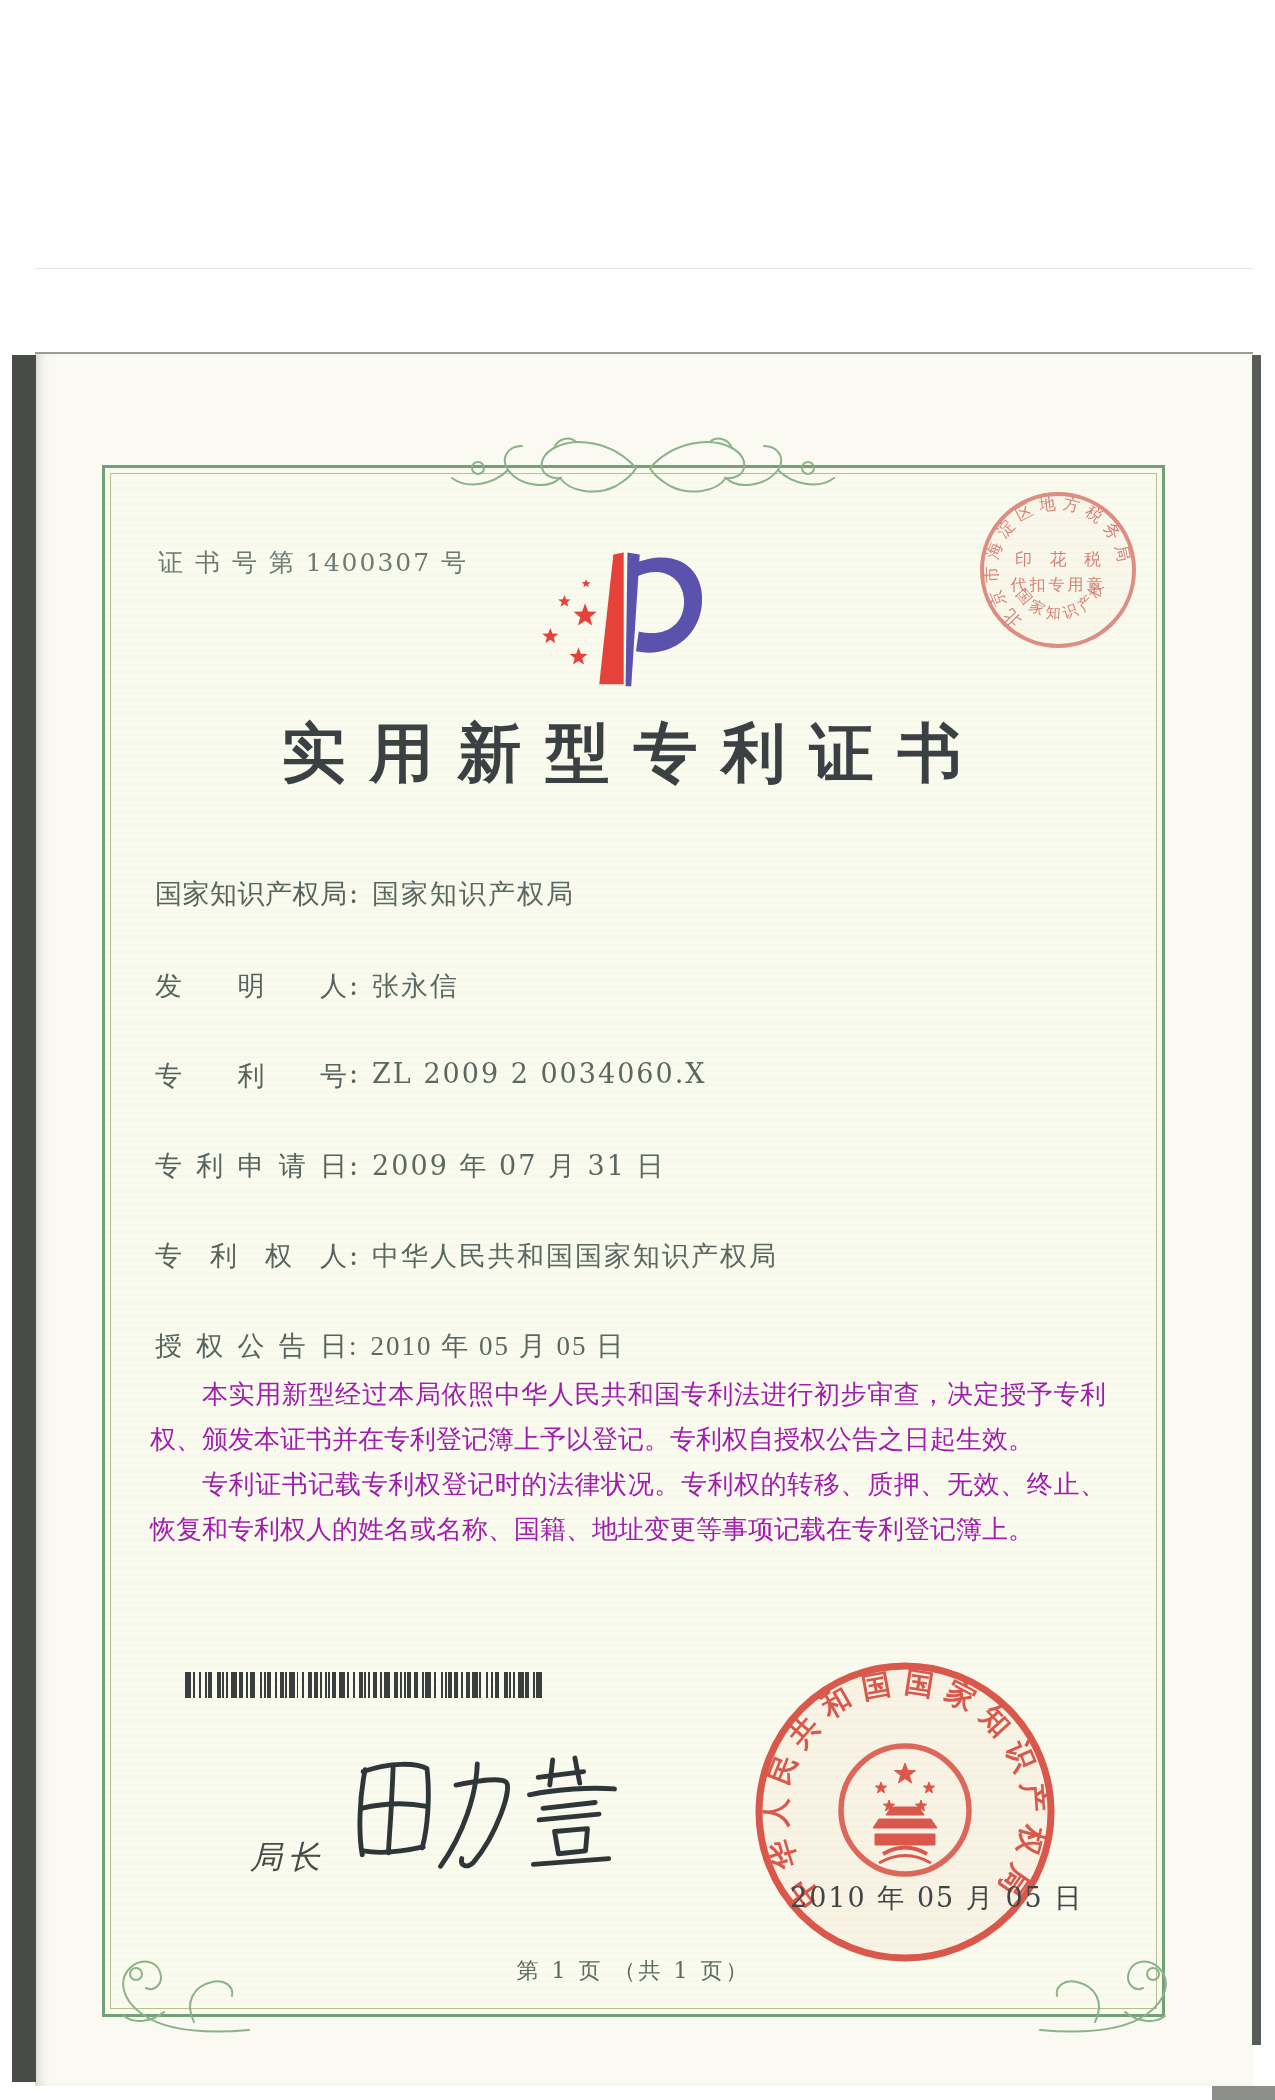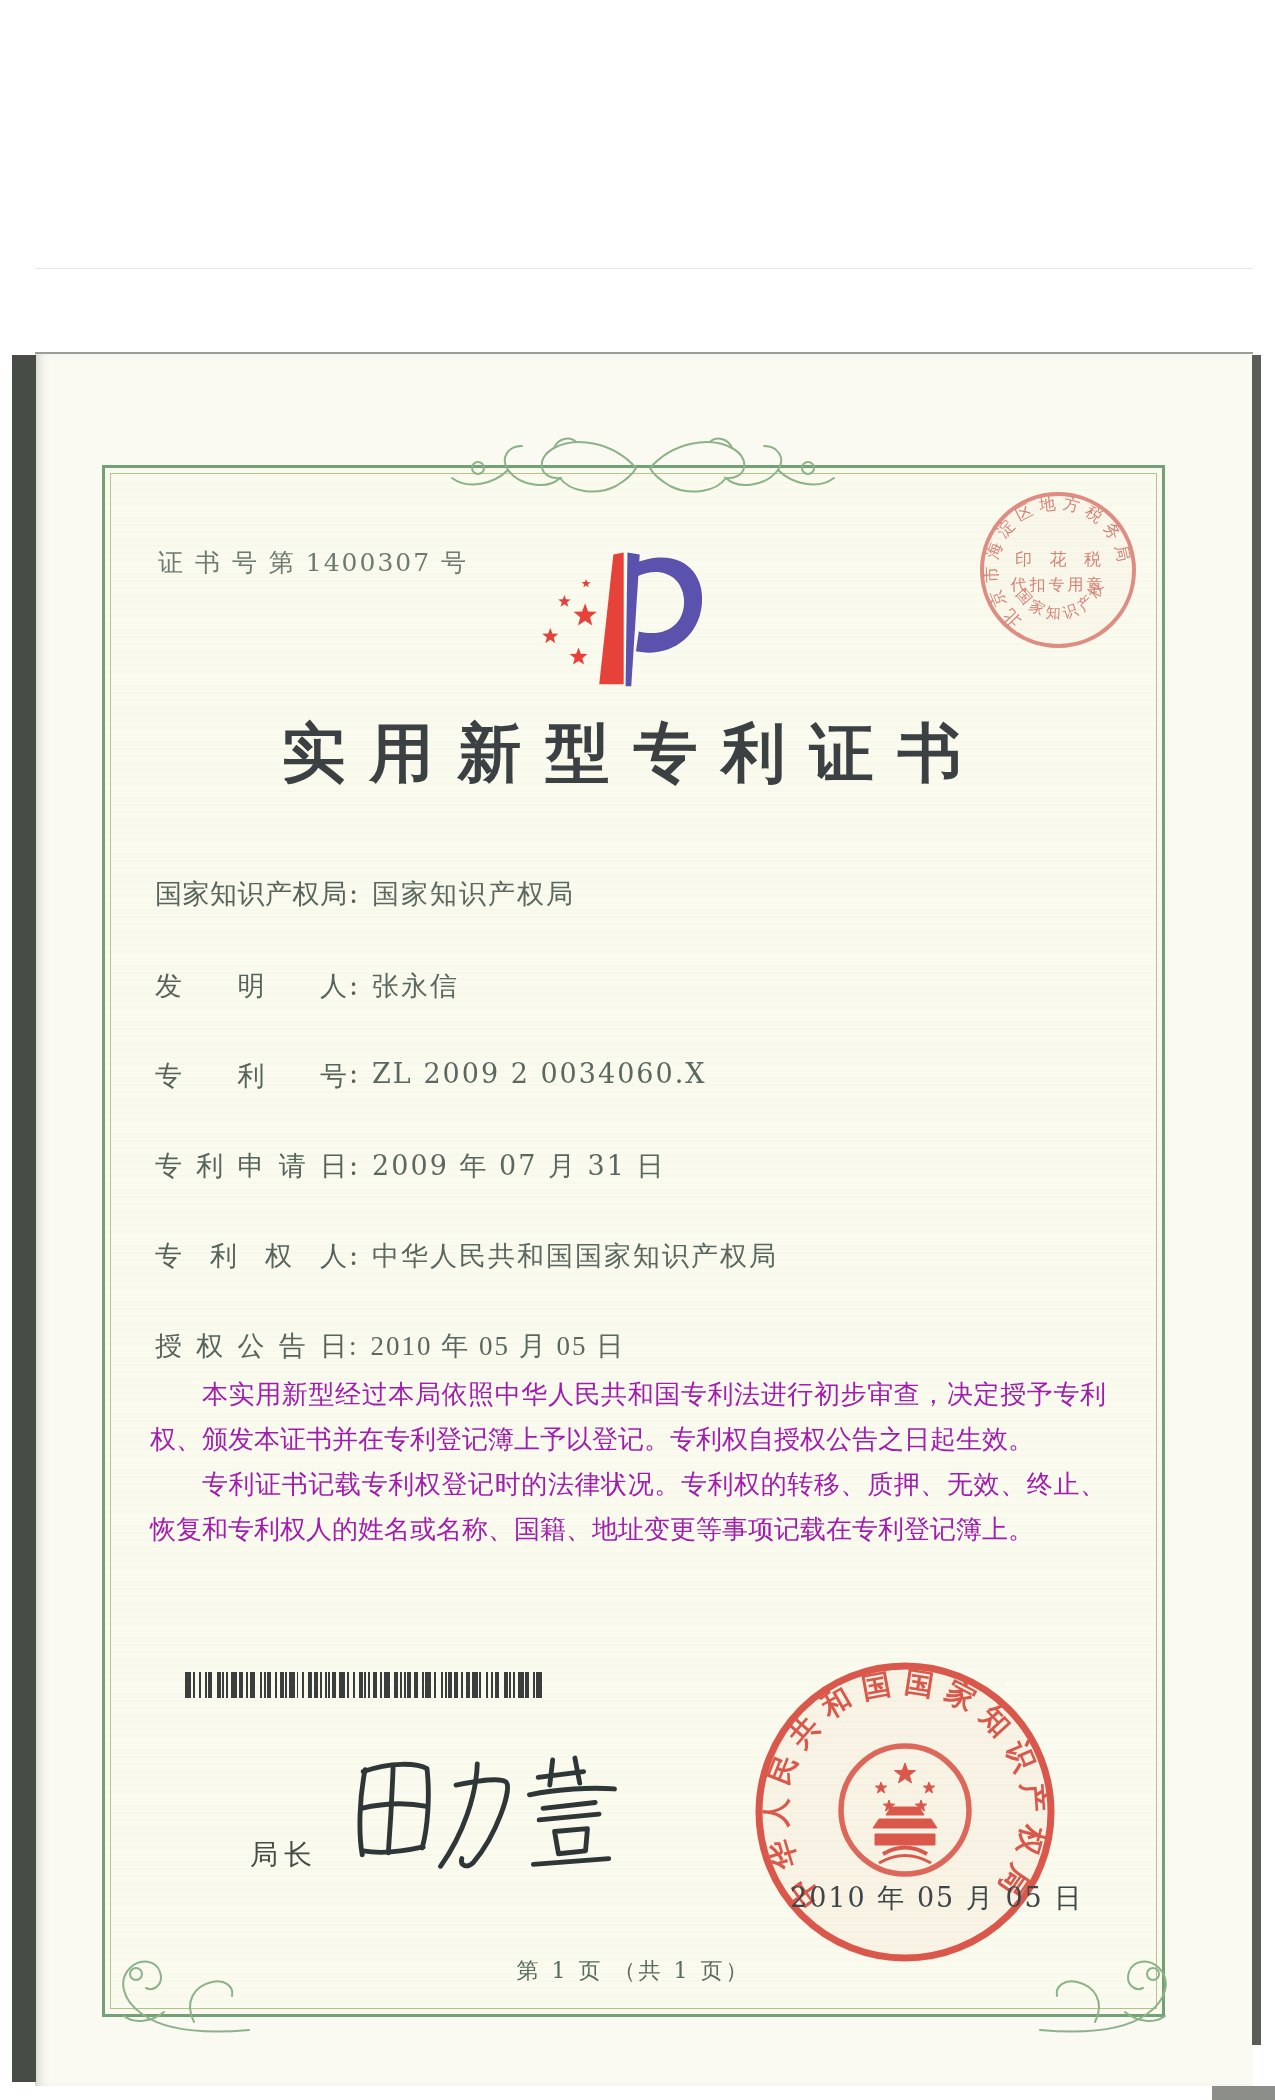--- a/index.html
+++ b/index.html
@@ -37,21 +37,21 @@
   .f-colon{display:inline-block;margin-left:2px;}
   .f-value{display:inline-block;margin-left:14px;letter-spacing:2px;color:#5b6862;}
 
   .body-text{position:absolute;left:150px;top:1372px;width:956px;font-size:26px;line-height:45px;
              color:#a21caf;text-align:justify;}
   .body-text p{margin:0;text-indent:52px;}
 
   .barcode{position:absolute;left:185px;top:1672px;width:362px;height:26px;display:flex;align-items:stretch;}
   .barcode .bar{background:#3a3e3c;height:100%;}
 
-  .director{position:absolute;left:250px;top:1836px;font-size:28px;color:#454d49;letter-spacing:6px;}
+  .director{position:absolute;left:250px;top:1836px;font-size:32px;color:#454d49;letter-spacing:6px;font-style:italic;}
   .signature{position:absolute;left:340px;top:1752px;}
   .signature path{fill:none;stroke:#2f3638;stroke-width:5;stroke-linecap:round;stroke-linejoin:round;}
 
   .footer{position:absolute;left:102px;top:1956px;width:1063px;text-align:center;
           font-size:22px;color:#5a6a60;letter-spacing:3px;}
 
   
   .tax-stamp{position:absolute;left:973px;top:485px;opacity:.92;}
   .tax-stamp .ring{fill:rgba(240,170,160,.05);stroke:#dd8379;stroke-width:4;}
   .tax-stamp text{fill:#d2776d;}

